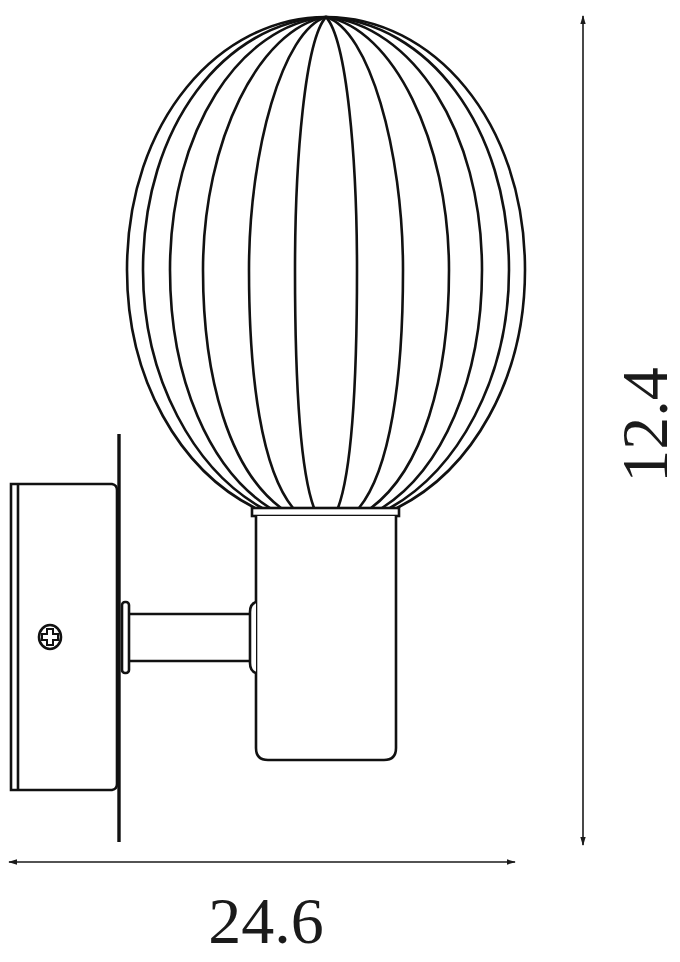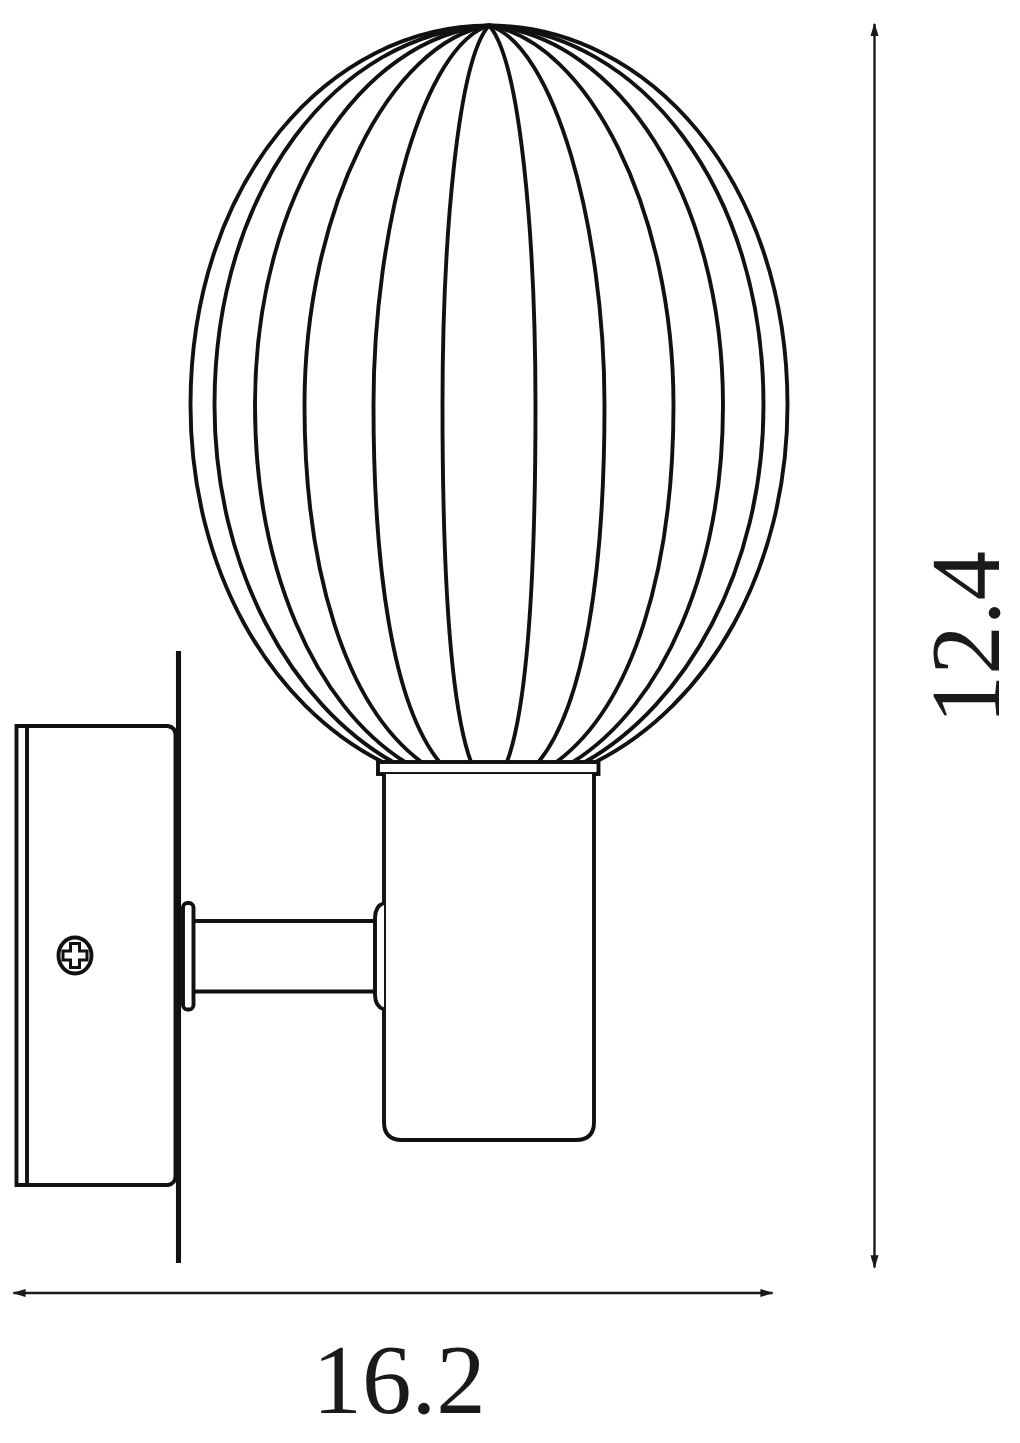--- a/index.html
+++ b/index.html
@@ -61,14 +61,14 @@
 
   <g>
     <ellipse cx="50" cy="637" rx="11" ry="12" fill="#fff" stroke="#111" stroke-width="2.6"></ellipse>
     <path d="M47,629 h6 v5 h5 v6 h-5 v5 h-6 v-5 h-5 v-6 h5 Z" fill="#fff" stroke="#111" stroke-width="2"></path>
   </g>
 
   <line x1="583" y1="845" x2="583" y2="16" stroke="#1a1a1a" stroke-width="1.6" marker-start="url(#arrow)" marker-end="url(#arrow)"></line>
   <line x1="9" y1="862" x2="515" y2="862" stroke="#1a1a1a" stroke-width="1.6" marker-start="url(#arrow)" marker-end="url(#arrow)"></line>
 </svg>
 
-<div id="dim-width-label" class="dim-label">16.2</div>
+<div id="dim-width-label" class="dim-label">24.6</div>
 <div id="dim-height-label" class="dim-label">12.4</div>
 
 </body></html>

